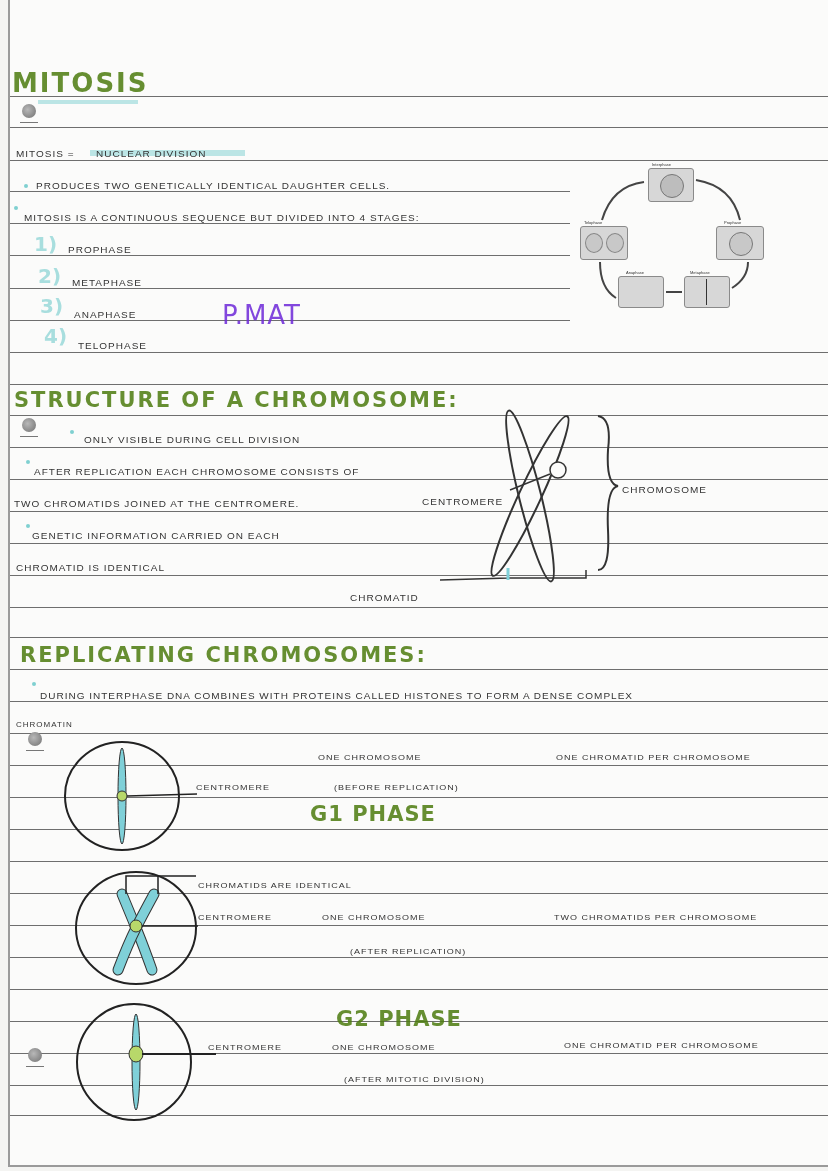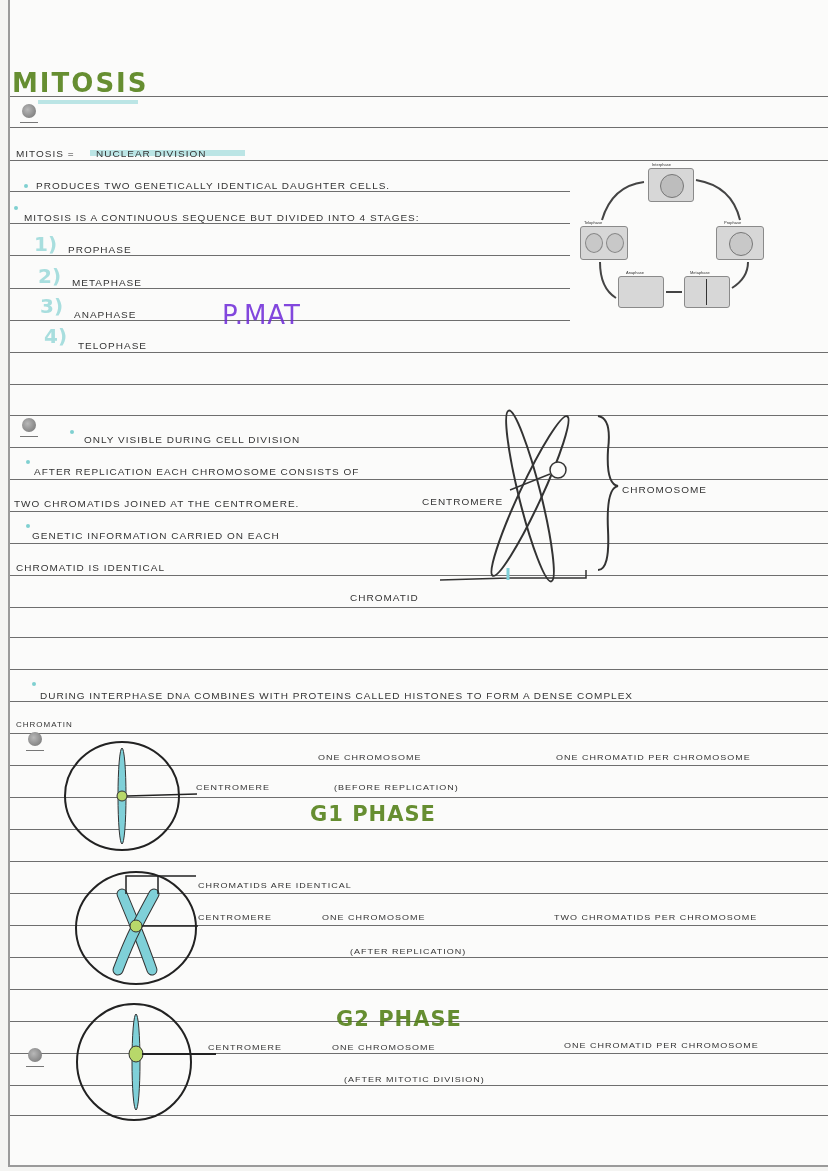--- a/index.html
+++ b/index.html
@@ -146,20 +146,21 @@
     </div>
     <svg width="200" height="150" style="left:0;top:0;">
       <path d="M124 22 Q160 28 168 62" stroke="#444" stroke-width="2" fill="none"></path>
       <path d="M176 104 Q176 120 160 130" stroke="#444" stroke-width="2" fill="none"></path>
       <path d="M110 134 L94 134" stroke="#444" stroke-width="2" fill="none"></path>
       <path d="M44 140 Q28 130 28 104" stroke="#444" stroke-width="2" fill="none"></path>
       <path d="M30 62 Q40 28 72 24" stroke="#444" stroke-width="2" fill="none"></path>
     </svg>
   </div>
 
+  <div class="heading" style="left:4px;top:388px;font-size:21px;">STRUCTURE OF A CHROMOSOME:</div>
   <div class="punch" style="left:12px;top:418px;"></div>
 
   <div class="bullet" style="left:60px;top:430px;"></div>
   <div class="hand" style="left:74px;top:434px;">ONLY VISIBLE DURING CELL DIVISION</div>
   <div class="bullet" style="left:16px;top:460px;"></div>
   <div class="hand" style="left:24px;top:466px;">AFTER REPLICATION EACH CHROMOSOME CONSISTS OF</div>
   <div class="hand" style="left:4px;top:498px;">TWO CHROMATIDS JOINED AT THE CENTROMERE.</div>
   <div class="bullet" style="left:16px;top:524px;"></div>
   <div class="hand" style="left:22px;top:530px;">GENETIC INFORMATION CARRIED ON EACH</div>
   <div class="hand" style="left:6px;top:562px;">CHROMATID IS IDENTICAL</div>
@@ -171,20 +172,21 @@
     <line x1="80" y1="80" x2="120" y2="64" stroke="#333" stroke-width="1.5"></line>
     <path d="M168 6 Q182 8 178 40 Q176 74 188 76 Q176 78 178 120 Q180 160 168 160" fill="none" stroke="#333" stroke-width="2"></path>
     <path d="M10 170 L78 168 L78 162" fill="none" stroke="#333" stroke-width="1.5"></path>
     <path d="M78 168 L156 168 L156 160" fill="none" stroke="#333" stroke-width="1.5"></path>
     <line x1="78" y1="158" x2="78" y2="170" stroke="#7fd0d8" stroke-width="3"></line>
   </svg>
   <div class="hand" style="left:412px;top:496px;">CENTROMERE</div>
   <div class="hand" style="left:612px;top:484px;">CHROMOSOME</div>
   <div class="hand" style="left:340px;top:592px;">CHROMATID</div>
 
+  <div class="heading" style="left:10px;top:643px;font-size:21px;">REPLICATING CHROMOSOMES:</div>
   <div class="bullet" style="left:22px;top:682px;"></div>
   <div class="hand" style="left:30px;top:690px;">DURING INTERPHASE DNA COMBINES WITH PROTEINS CALLED HISTONES TO FORM A DENSE COMPLEX</div>
   <div class="hand" style="left:6px;top:720px;font-size:8px;">CHROMATIN</div>
 
   <div class="punch" style="left:18px;top:732px;"></div>
 
   <svg width="140" height="120" style="left:52px;top:738px;">
     <ellipse cx="60" cy="58" rx="57" ry="54" fill="none" stroke="#222" stroke-width="2"></ellipse>
     <ellipse cx="60" cy="58" rx="4" ry="48" fill="#7fd0d8" stroke="#333" stroke-width="1"></ellipse>
     <circle cx="60" cy="58" r="5" fill="#b8d86a" stroke="#333" stroke-width="1"></circle>

